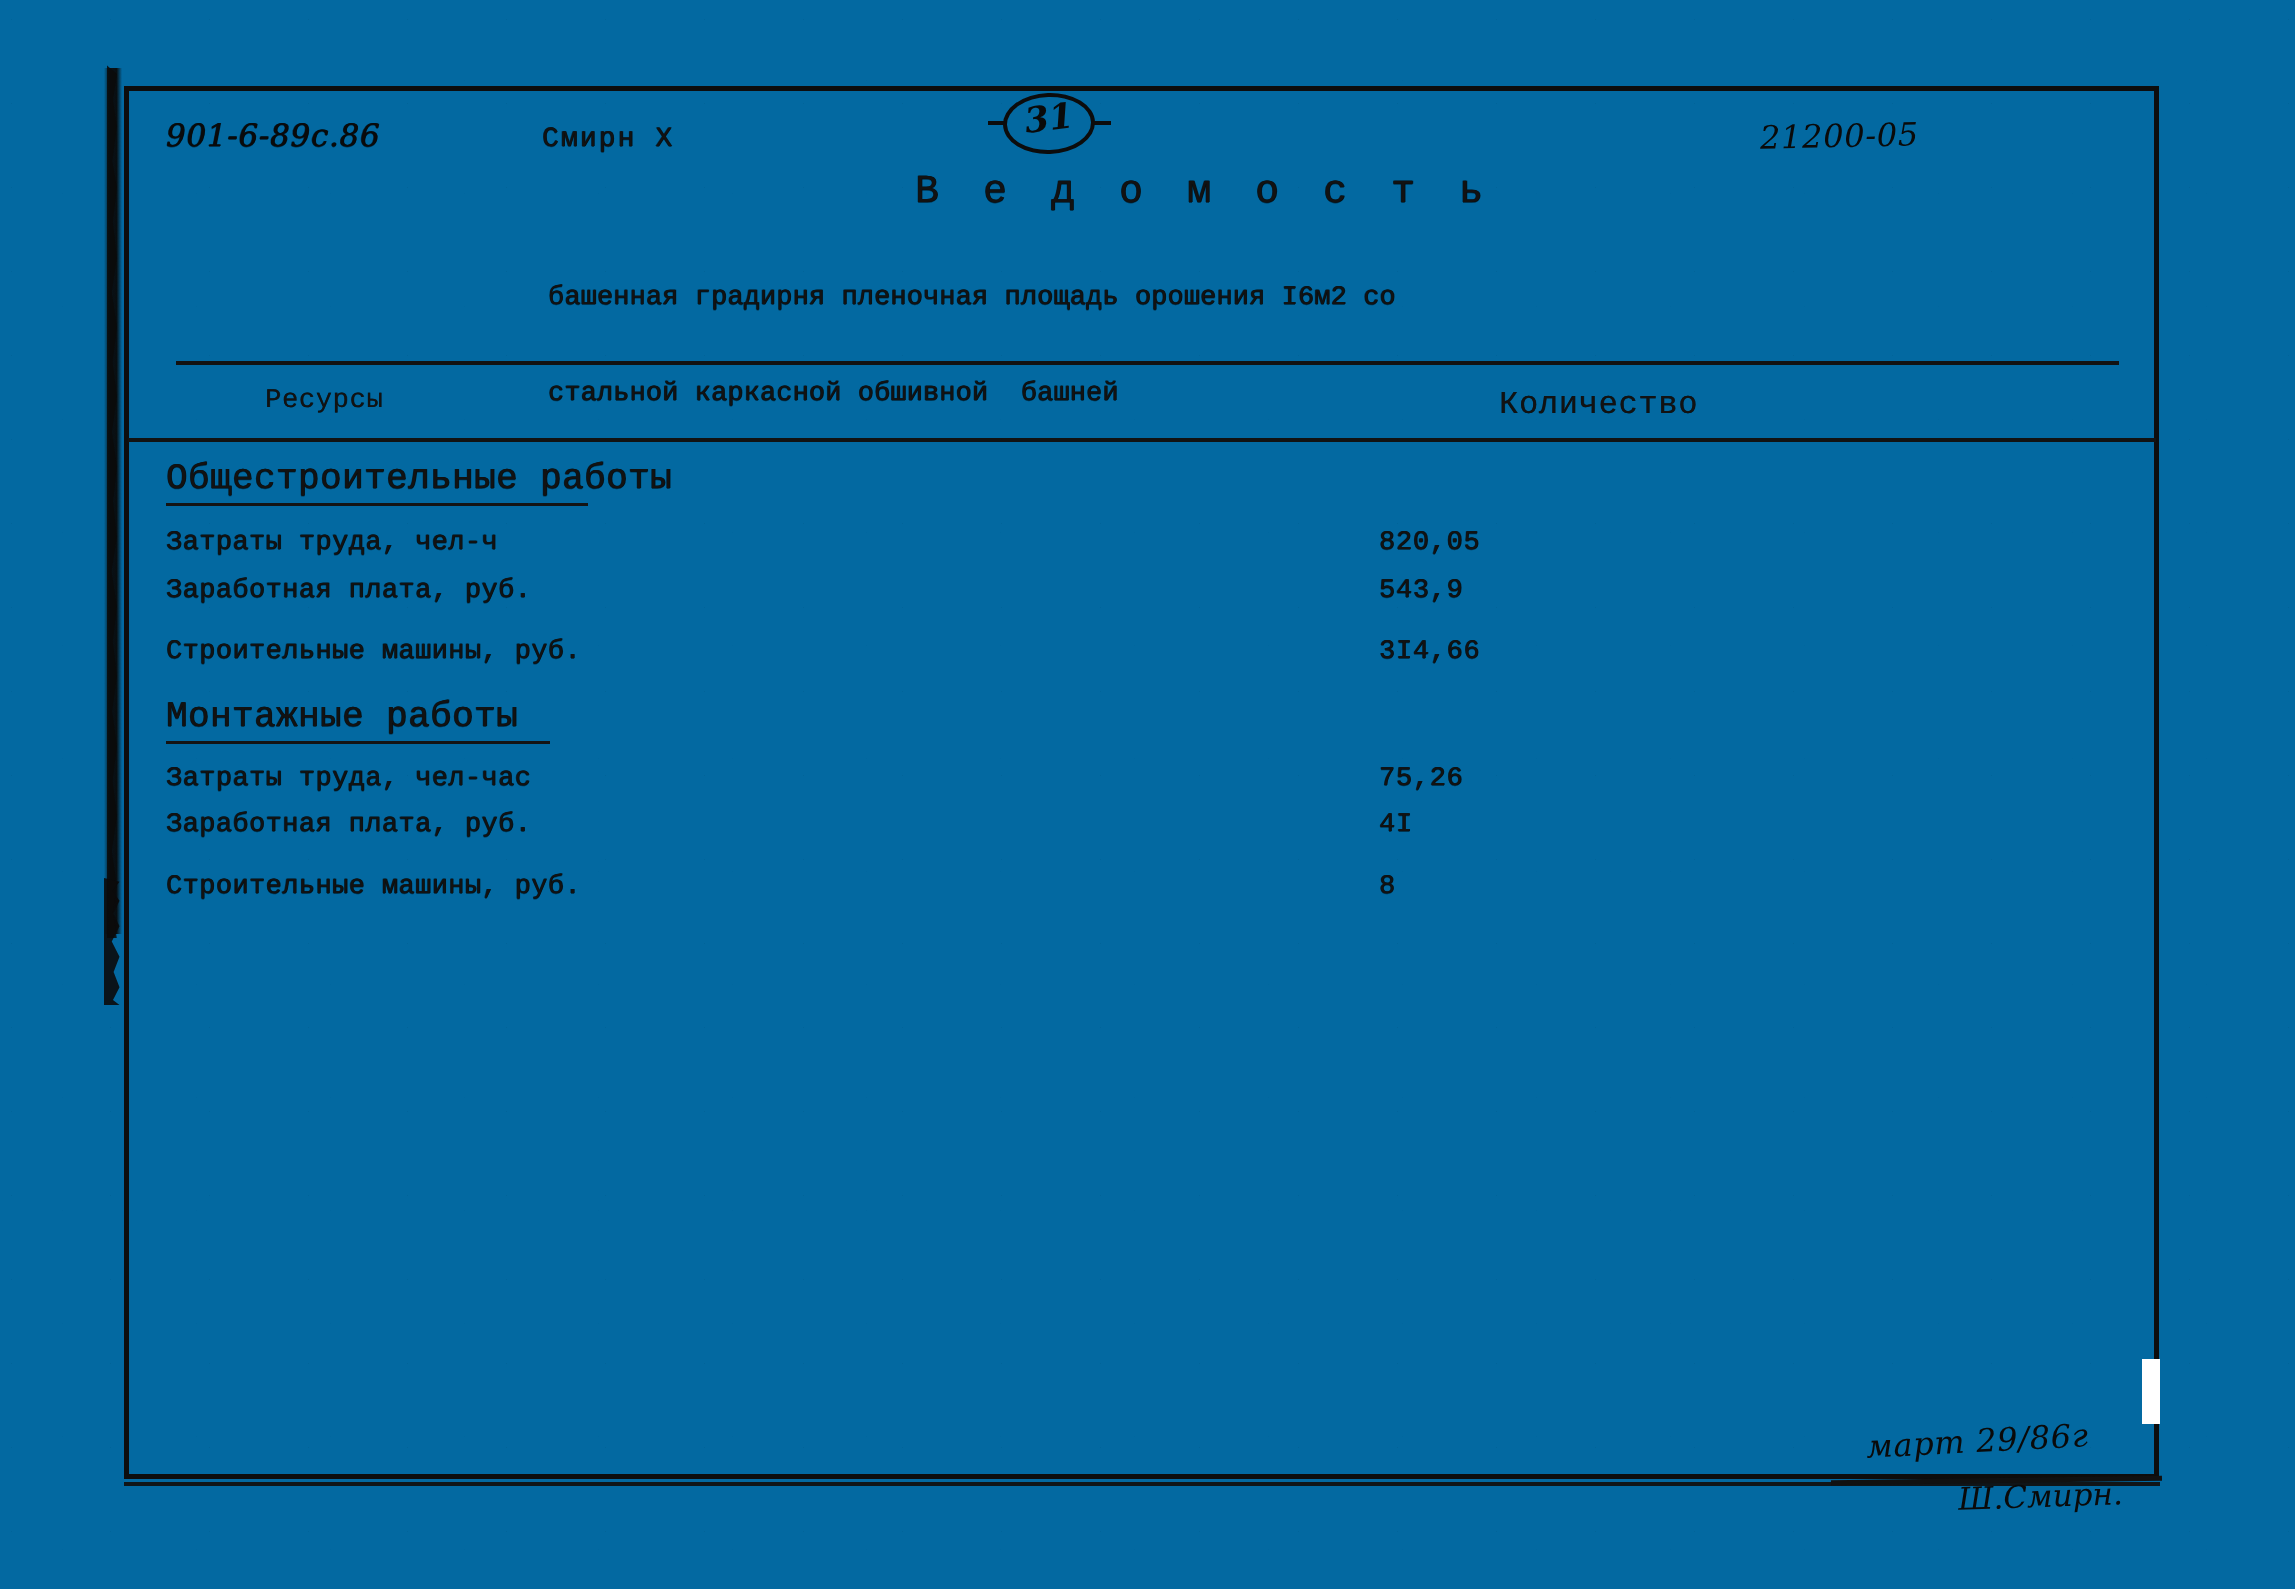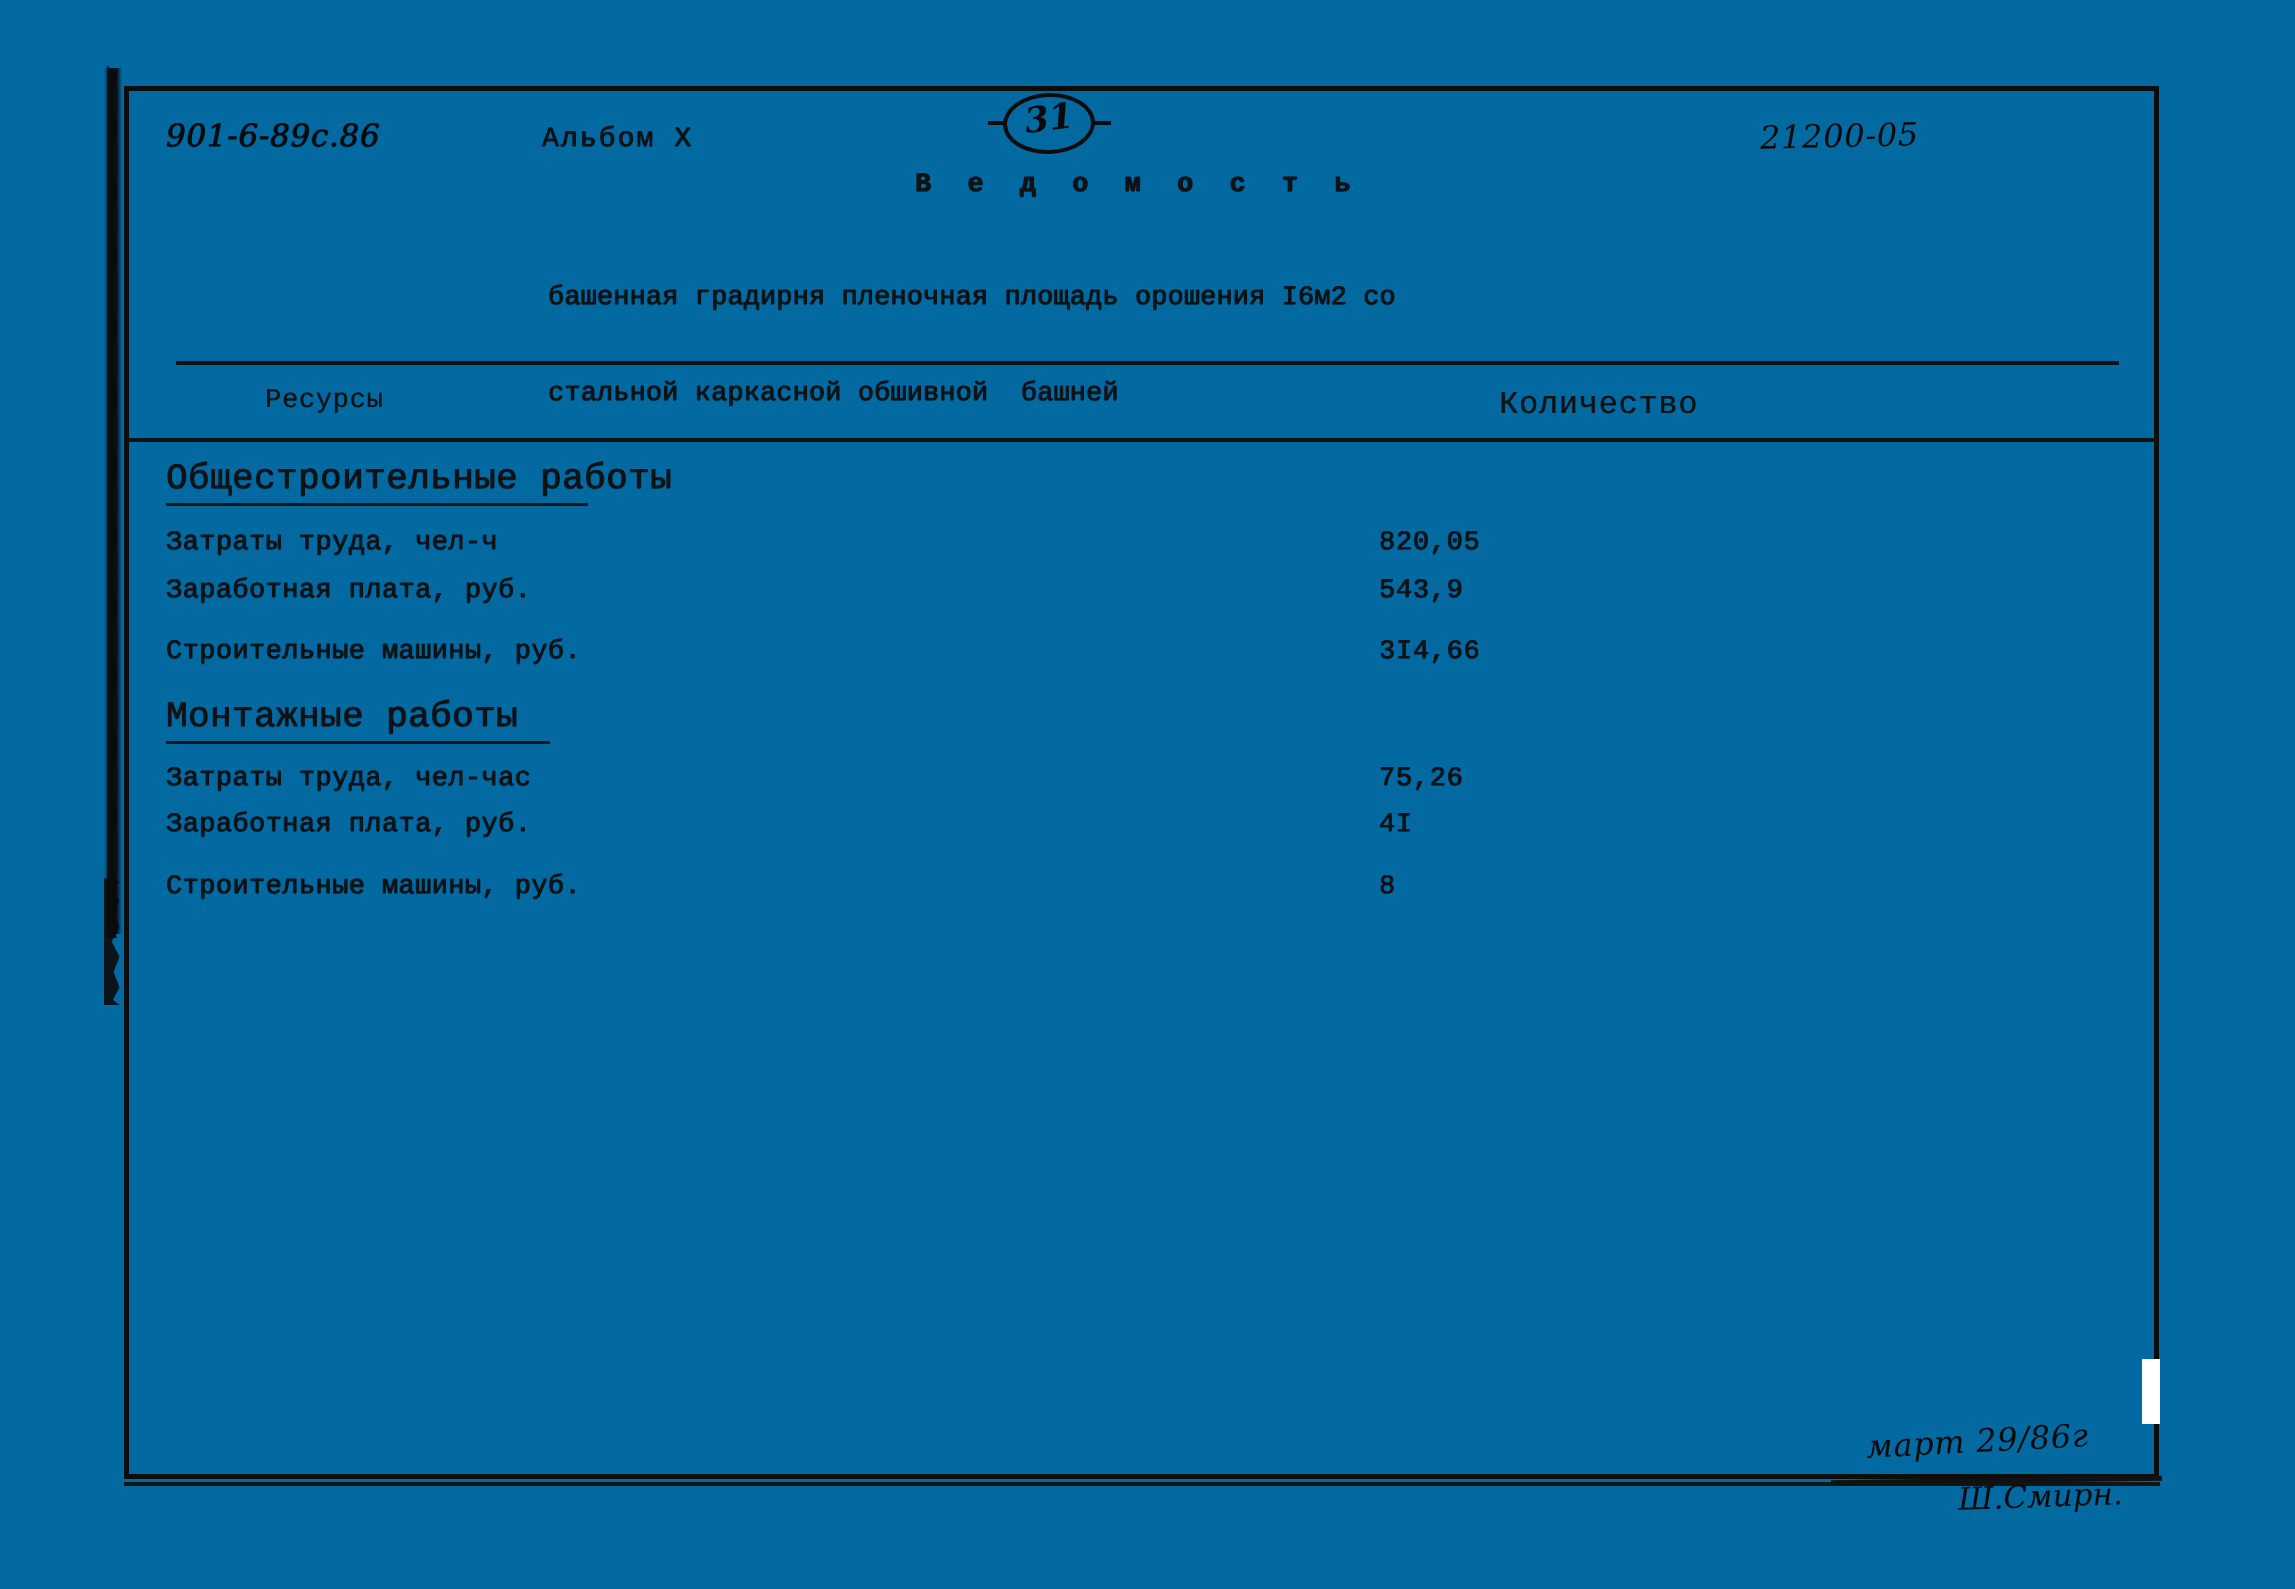--- a/index.html
+++ b/index.html
@@ -152,23 +152,23 @@
     font-size: 32px;
     letter-spacing: 0.7px;
     transform: rotate(-1.2deg);
   }
 
   
   #doc-title {
     position: absolute;
     left: 915px;
     top: 170px;
-    font-size: 27px;
+    font-size: 40px;
     letter-spacing: 10px;
-    font-weight: 700;
+    font-weight: 400;
   }
   #subtitle-block {
     position: absolute;
     left: 548px;
     top: 218px;
     font-size: 27px;
     line-height: 32px;
   }
   #subtitle-block .sub-line { display: block; }
   #subtitle-block .sub-line:nth-child(1) { letter-spacing: 0.1px; }
@@ -280,21 +280,21 @@
 <div id="scan-page">
 
   <div id="binding-edge"></div>
 
   <div id="doc-frame"></div>
   <div id="frame-right-gap"></div>
   <div id="frame-bottom-extra"></div>
 
   <div id="doc-code" class="typed hand ink-heavy">901-6-89с.86</div>
 
-  <div id="album-label" class="typed ink-heavy">Альбом X</div>
+  <div id="album-label" class="typed ink-heavy">Смирн X</div>
 
   <div id="sheet-number-badge">
     <div class="oval"></div>
     <div class="tick-l"></div>
     <div class="tick-r"></div>
     <div class="num hand">31</div>
   </div>
 
   <div id="registration-code" class="hand">21200-05</div>
 

